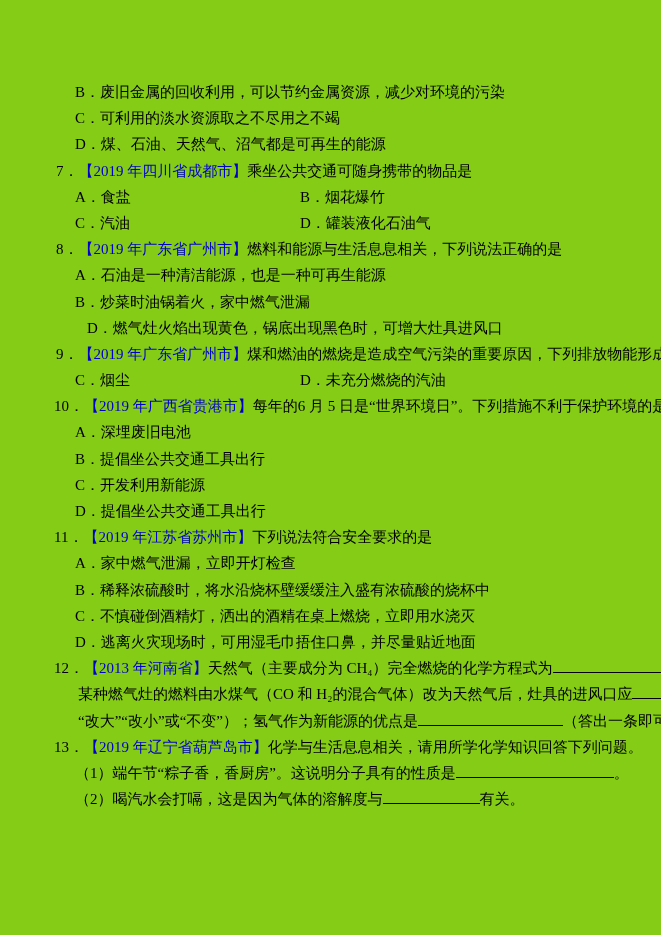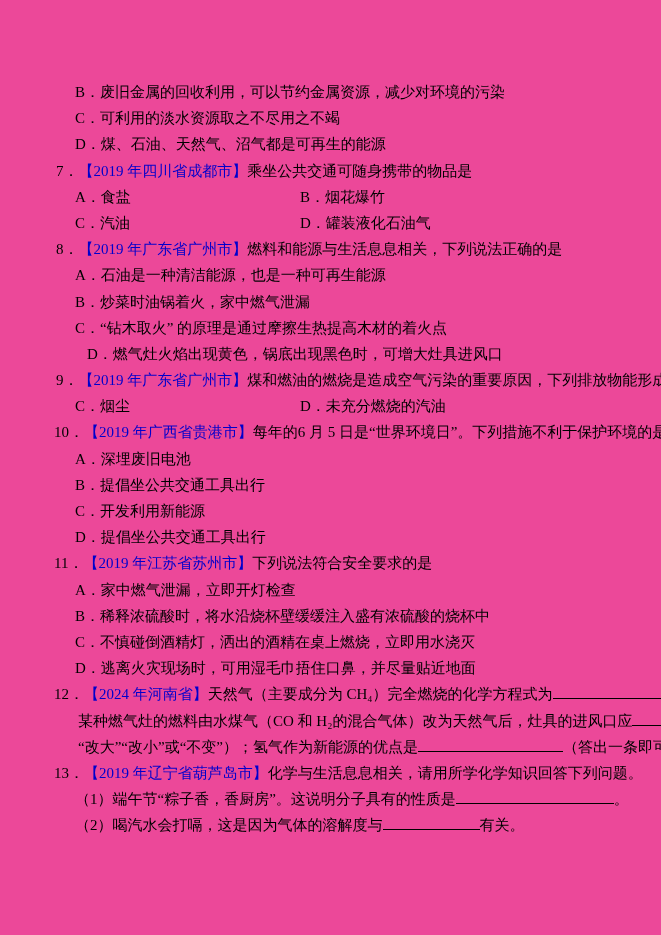--- a/index.html
+++ b/index.html
@@ -5,21 +5,21 @@
   html, body { margin: 0; padding: 0; background: #ffffff; }
   body {
     width: 661px; height: 935px;
     font-family: "Liberation Serif", "DejaVu Serif", serif;
     font-size: 15px; color: #000000;
     overflow: hidden;
   }
   .page {
     position: relative;
     width: 661px; height: 935px;
-    background: #ec4899;
+    background: #84cc16;
     padding-top: 79px;
     box-sizing: border-box;
   }
   .line {
     position: relative;
     height: 26.2px;
     line-height: 26.2px;
     white-space: nowrap;
   }
   .cell { position: absolute; top: 0; }
@@ -58,23 +58,20 @@
     <div class="line">
       <span class="cell" style="left: 56px;"><span>8．</span><span class="tag">【2019 年广东省广州市】</span><span>燃料和能源与生活息息相关，下列说法正确的是</span></span>
     </div>
     <div class="line">
       <span class="cell" style="left: 75px;"><span>A．石油是一种清洁能源，也是一种可再生能源</span></span>
     </div>
     <div class="line">
       <span class="cell" style="left: 75px;"><span>B．炒菜时油锅着火，家中燃气泄漏</span></span>
     </div>
     <div class="line">
-      <span class="cell" style="left: 75px;"><span>C．“钻木取火” 的原理是通过摩擦生热提高木材的着火点</span></span>
-    </div>
-    <div class="line">
       <span class="cell" style="left: 75px; margin-left: 12px;"><span>D．燃气灶火焰出现黄色，锅底出现黑色时，可增大灶具进风口</span></span>
     </div>
     <div class="line">
       <span class="cell" style="left: 56px;"><span>9．</span><span class="tag">【2019 年广东省广州市】</span><span>煤和燃油的燃烧是造成空气污染的重要原因，下列排放物能形成酸雨的是</span></span>
     </div>
     <div class="line">
       <span class="cell" style="left: 75px;"><span>C．烟尘</span></span>
       <span class="cell" style="left: 300px;"><span>D．未充分燃烧的汽油</span></span>
     </div>
     <div class="line">
@@ -101,21 +98,21 @@
     <div class="line">
       <span class="cell" style="left: 75px;"><span>B．稀释浓硫酸时，将水沿烧杯壁缓缓注入盛有浓硫酸的烧杯中</span></span>
     </div>
     <div class="line">
       <span class="cell" style="left: 75px;"><span>C．不慎碰倒酒精灯，洒出的酒精在桌上燃烧，立即用水浇灭</span></span>
     </div>
     <div class="line">
       <span class="cell" style="left: 75px;"><span>D．逃离火灾现场时，可用湿毛巾捂住口鼻，并尽量贴近地面</span></span>
     </div>
     <div class="line">
-      <span class="cell" style="left: 54px;"><span>12．</span><span class="tag">【2024 年河南省】</span><span>天然气（主要成分为 CH₄）完全燃烧的化学方程式为</span><span class="blank" style="width: 153px;"></span></span>
+      <span class="cell" style="left: 54px;"><span>12．</span><span class="tag">【2013 年河南省】</span><span>天然气（主要成分为 CH₄）完全燃烧的化学方程式为</span><span class="blank" style="width: 153px;"></span></span>
     </div>
     <div class="line">
       <span class="cell" style="left: 78px;"><span>某种燃气灶的燃料由水煤气（CO 和 H₂的混合气体）改为天然气后，灶具的进风口应</span><span class="blank" style="width: 84px;"></span></span>
     </div>
     <div class="line">
       <span class="cell" style="left: 78px;"><span>“改大”“改小”或“不变”）；氢气作为新能源的优点是</span><span class="blank" style="width: 145px;"></span><span>（答出一条即可）。</span></span>
     </div>
     <div class="line">
       <span class="cell" style="left: 54px;"><span>13．</span><span class="tag">【2019 年辽宁省葫芦岛市】</span><span>化学与生活息息相关，请用所学化学知识回答下列问题。</span></span>
     </div>

